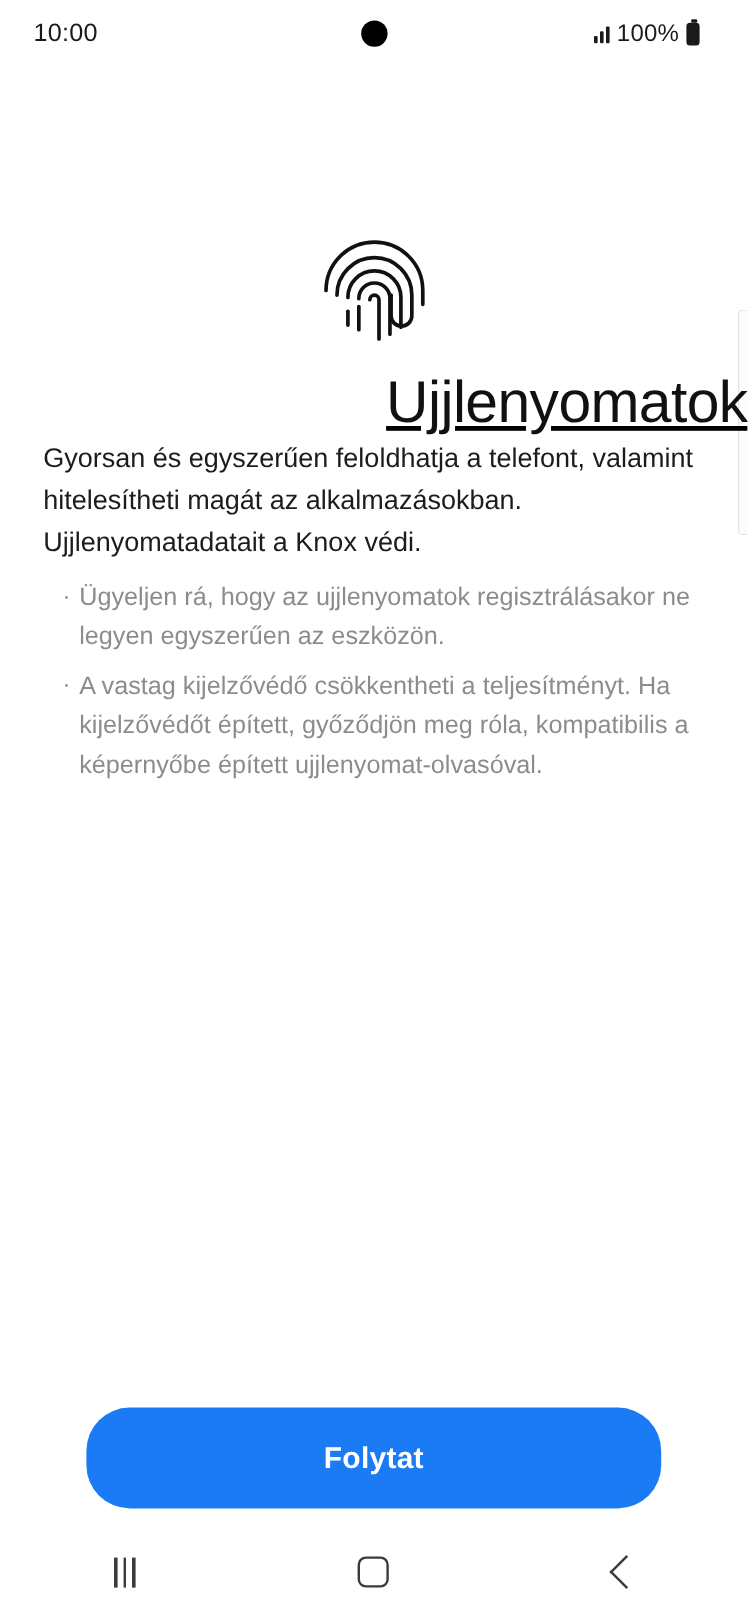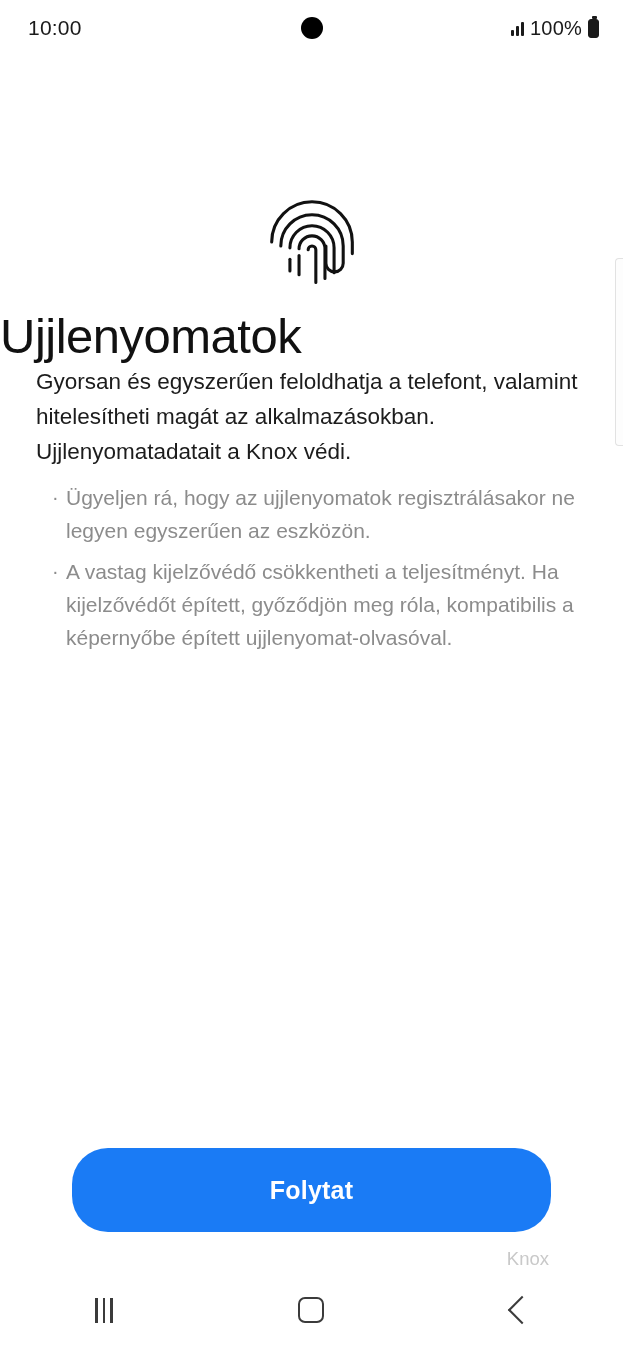--- a/index.html
+++ b/index.html
@@ -28,21 +28,21 @@
     align-items: center;
     padding: 0 28px;
   }
   .status-time {
     font-size: 21px;
     color: #1a1a1a;
     letter-spacing: 0.2px;
   }
   .status-right {
     position: absolute;
-    right: 24px;
+    right: 40px;
     top: 0;
     height: 56px;
     display: flex;
     align-items: center;
     gap: 6px;
   }
   .signal-icon {
     display: inline-flex;
     align-items: flex-end;
     gap: 2px;
@@ -105,21 +105,22 @@
 
   
   .content {
     flex: 1 1 auto;
     display: flex;
     flex-direction: column;
     position: relative;
   }
   .header-block {
     margin-top: 140px;
-    text-align: left;
+    text-align: right;
+    text-decoration: underline;
   }
   .fp-icon {
     width: 96px;
     height: 96px;
     margin: 0 auto;
     display: block;
   }
   .page-title {
     margin-top: 16px;
     font-size: 49px;
@@ -278,21 +279,20 @@
         <div class="bullet">
           <span class="dot">·</span>
           <span class="btxt">A vastag kijelzővédő csökkentheti a teljesítményt. Ha kijelzővédőt épített, győződjön meg róla, kompatibilis a képernyőbe épített ujjlenyomat-olvasóval.</span>
         </div>
       </div>
     </div>
 
     <div class="footer">
       <button class="cta-button">Folytat</button>
       <div class="secured-by">
-        <div>Knox</div>
       </div>
     </div>
 
   </div>
 
   <div class="nav-bar">
     <div class="nav-btn">
       <span class="nav-recents">
           <i></i>
           <i></i>

